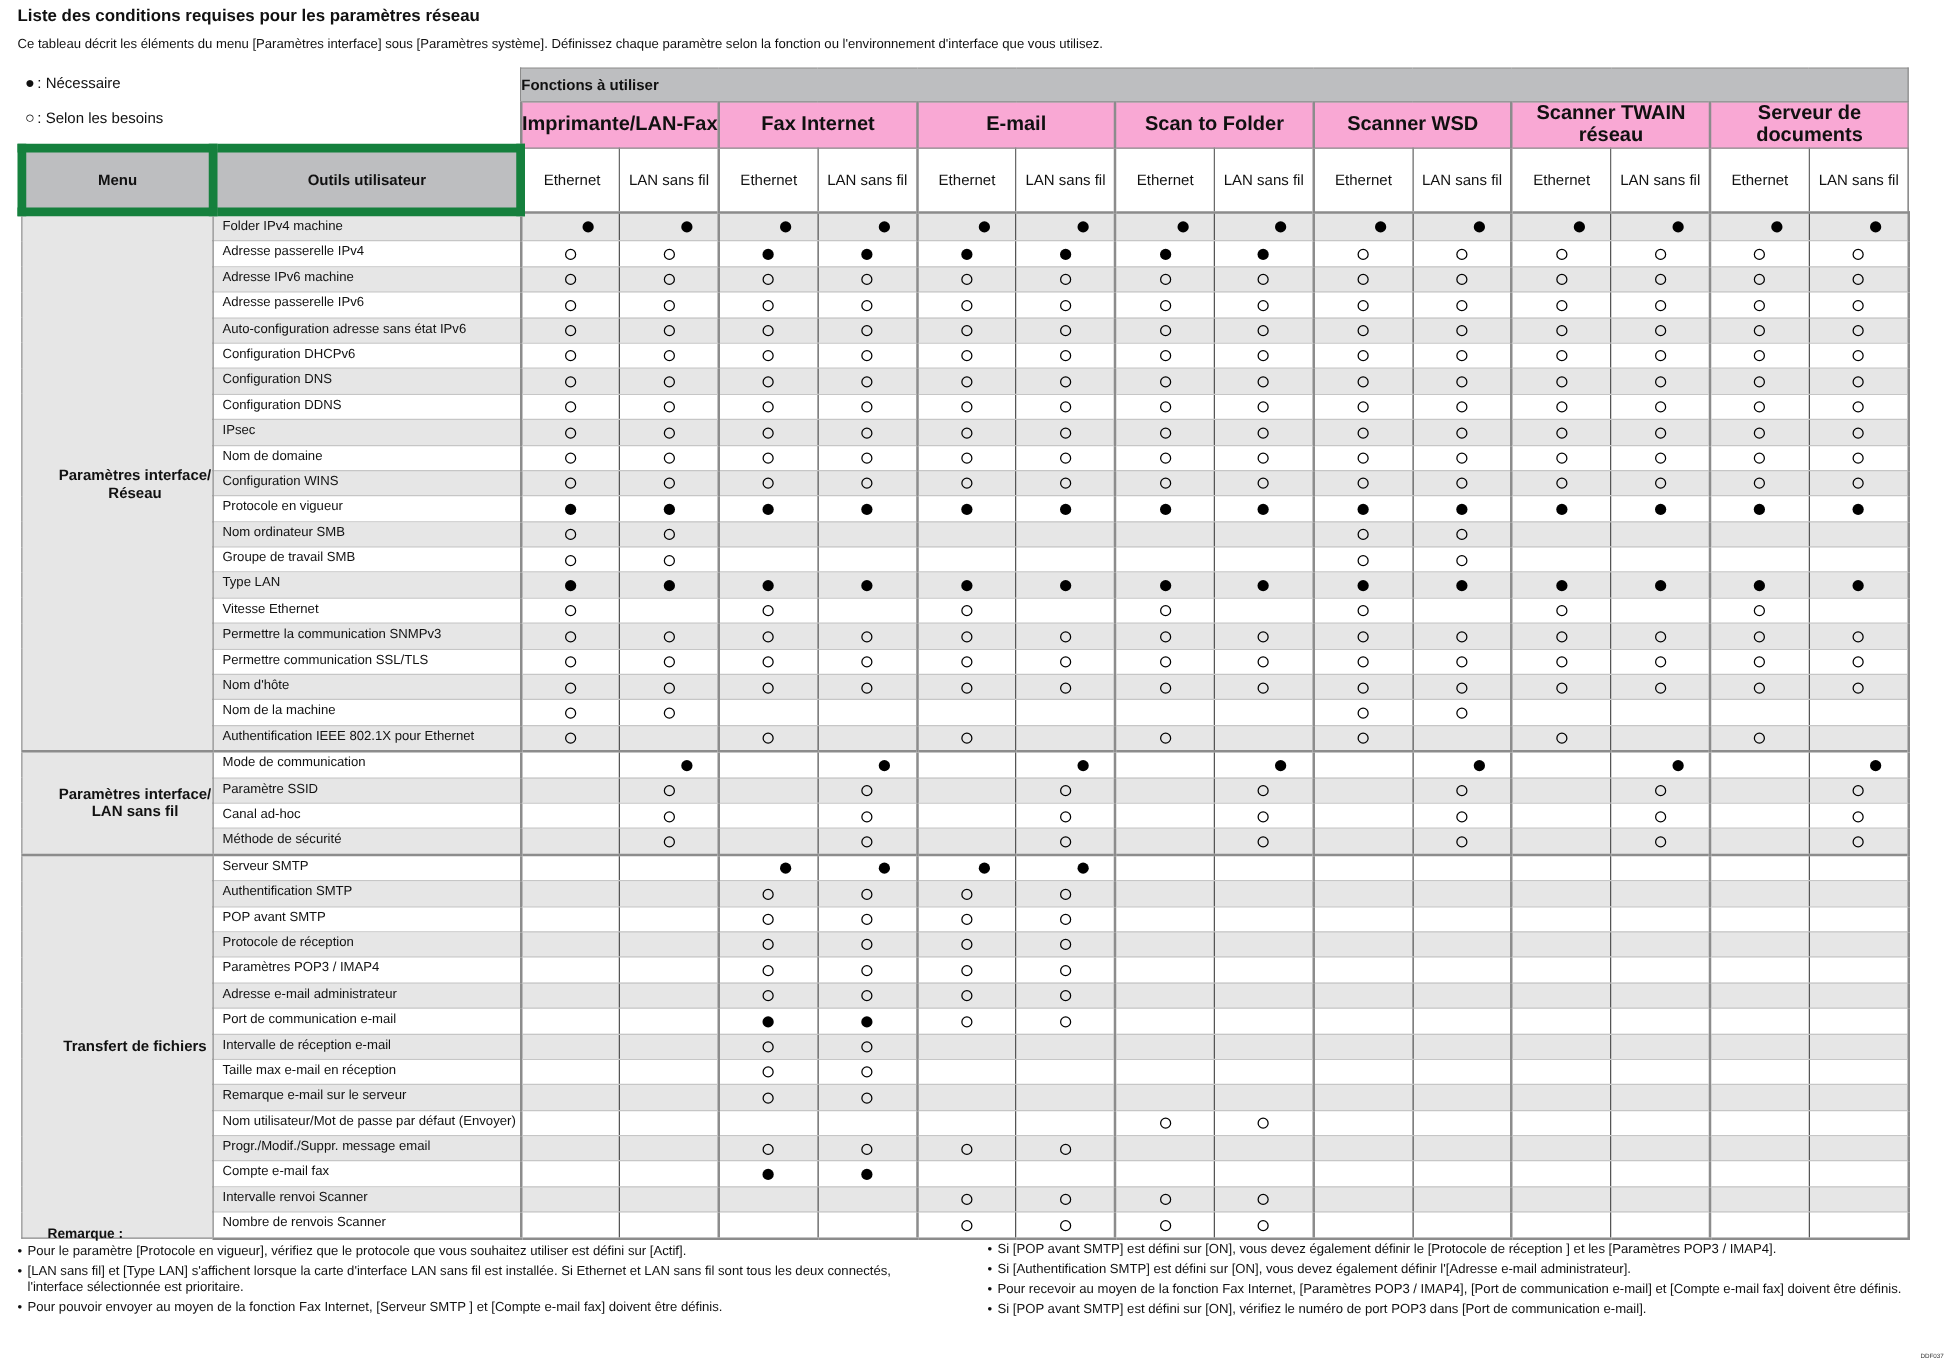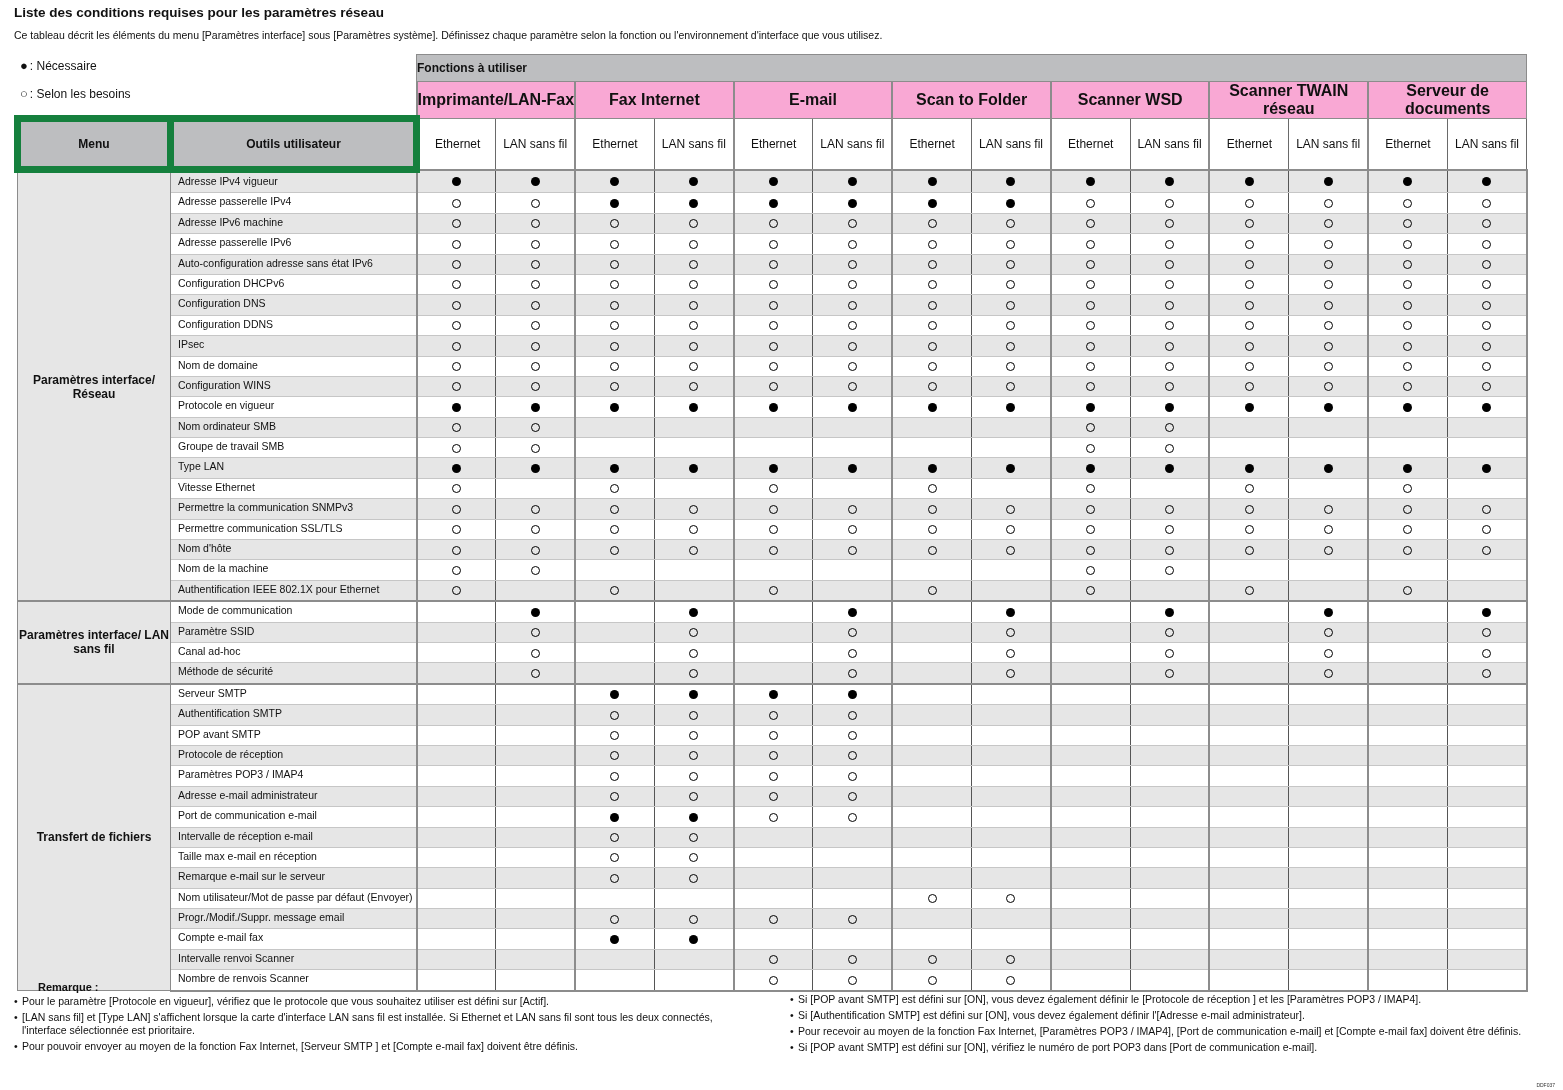--- a/index.html
+++ b/index.html
@@ -31,21 +31,21 @@
   tr.dr td { height:19.4px; border-top:1px solid #c6c6c6; border-bottom:1px solid #c6c6c6; }
   tr.dr.g td.tool, tr.dr.g td.cell { background:#e6e6e6; }
   tr.dr.w td.tool, tr.dr.w td.cell { background:#ffffff; }
   td.menu { background:#e6e6e6; border:1px solid #8c8c8c !important; border-top:2px solid #8c8c8c !important;
             text-align:center; font-size:12px; font-weight:bold !important; vertical-align:middle; }
   td.tool { font-size:10.5px; padding-left:7px !important; border-left:1px solid #8c8c8c; border-right:1px solid #8c8c8c;
             vertical-align:top; line-height:17px; white-space:nowrap; overflow:hidden; }
   td.cell { text-align:center; border-left:1px solid #555; border-right:1px solid #555; font-size:12px; line-height:19px; }
   td.cell.gl { border-left:2px solid #8c8c8c; }
   td.cell.last { border-right:2px solid #8c8c8c; }
-  tr.sec-start td { border-top:2px solid #8c8c8c; }
+  tr.sec-start td { border-top:2px solid #8c8c8c;padding-left:28px; }
   tr.lastrow td { border-bottom:2px solid #8c8c8c;margin-top:11px; }
 
   .dot { display:inline-block; width:9px; height:9px; border-radius:50%; box-sizing:border-box; vertical-align:middle; }
   .dot.req { background:#000; }
   .dot.opt { border:1.3px solid #000; background:transparent; }
 
   .remarks { position:absolute; top:981px; left:14px; width:1540px; font-size:10.5px;padding-left:24px; }
   .rem-title { font-weight:bold; font-size:11px; }
   .rem-col { position:absolute; }
   .rem-col.left { left:0; top:14px; width:740px; }
@@ -118,21 +118,21 @@
         <th class="h-sub">LAN sans fil</th>
         <th class="h-sub gl">Ethernet</th>
         <th class="h-sub">LAN sans fil</th>
         <th class="h-sub gl">Ethernet</th>
         <th class="h-sub">LAN sans fil</th>
       </tr>
   </thead>
   <tbody id="table-body">
       <tr class="dr g sec-start">
         <td class="menu" rowspan="21">Paramètres interface/ Réseau</td>
-        <td class="tool">Adresse IPv4 vigueur</td>
+        <td class="tool">Folder IPv4 machine</td>
         <td class="cell gl"><span class="dot req"></span></td>
         <td class="cell"><span class="dot req"></span></td>
         <td class="cell gl"><span class="dot req"></span></td>
         <td class="cell"><span class="dot req"></span></td>
         <td class="cell gl"><span class="dot req"></span></td>
         <td class="cell"><span class="dot req"></span></td>
         <td class="cell gl"><span class="dot req"></span></td>
         <td class="cell"><span class="dot req"></span></td>
         <td class="cell gl"><span class="dot req"></span></td>
         <td class="cell"><span class="dot req"></span></td>

